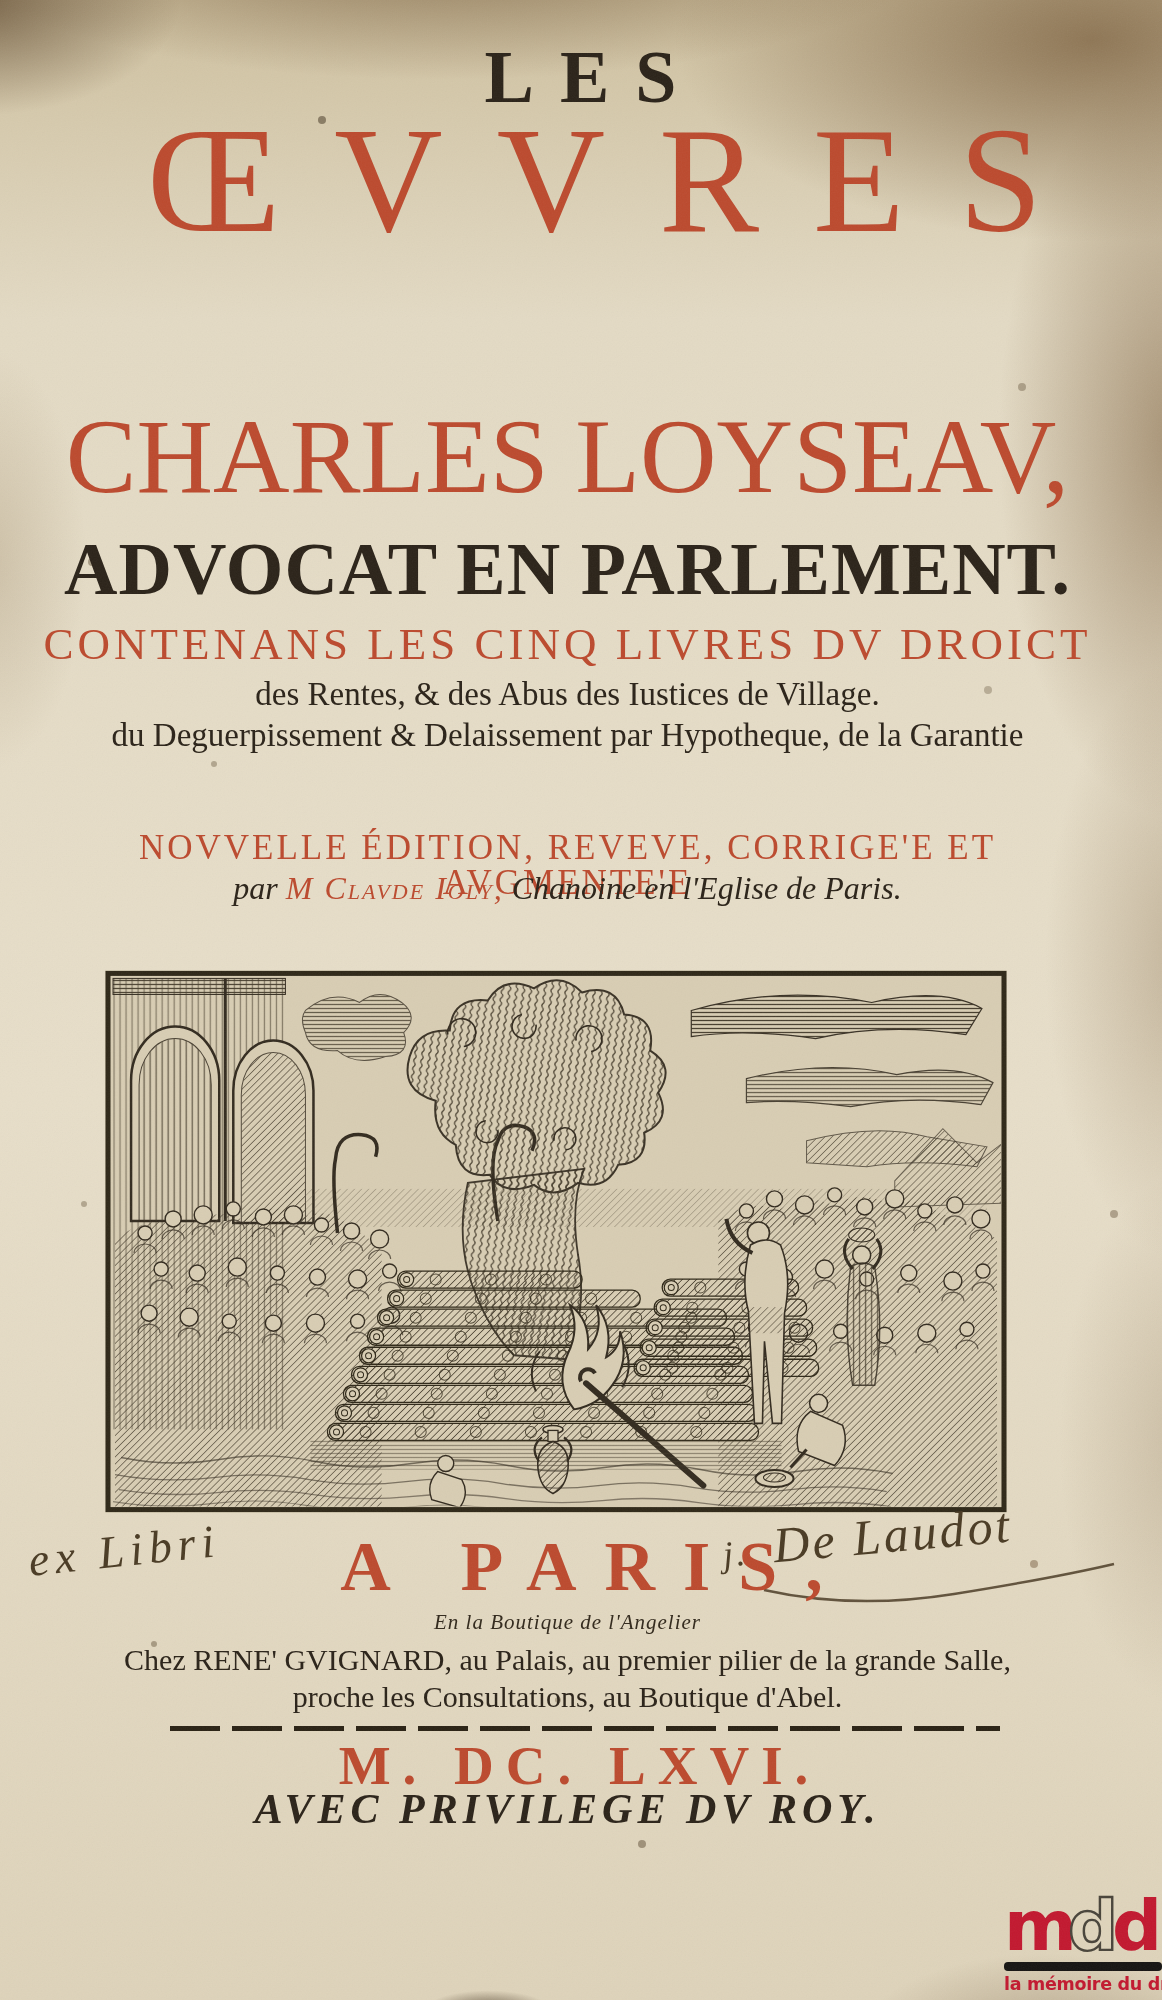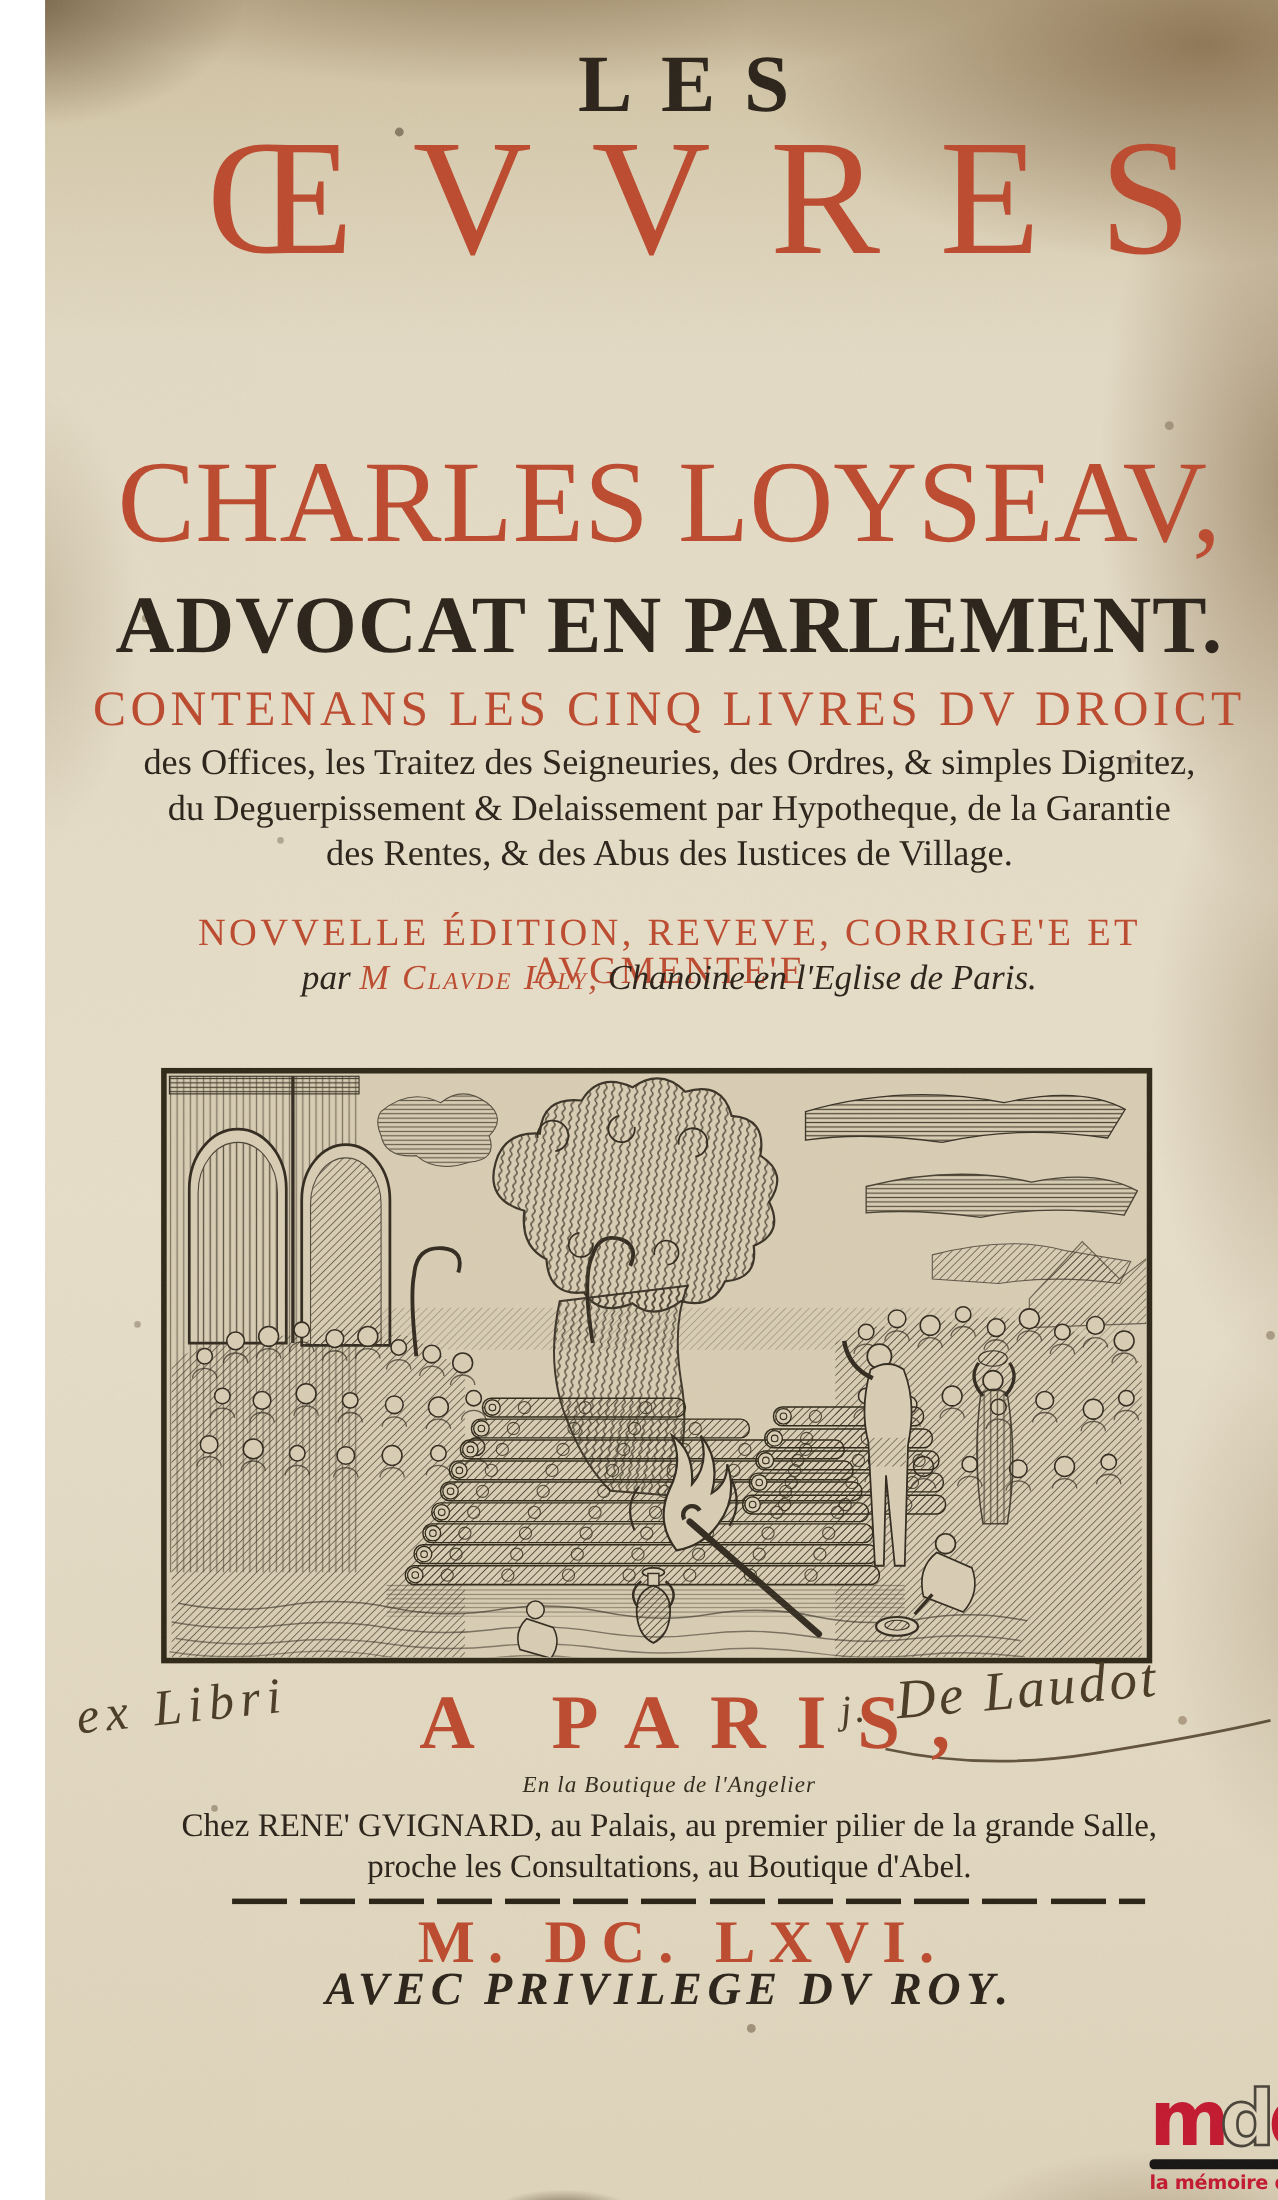--- a/index.html
+++ b/index.html
@@ -9,21 +9,21 @@
     background-image:
       radial-gradient(ellipse 300px 170px at -2% 0%, rgba(96,74,48,.78), rgba(96,74,48,0) 68%),
       radial-gradient(ellipse 720px 200px at 38% -3%, rgba(124,99,67,.82), rgba(124,99,67,0) 70%),
       radial-gradient(ellipse 580px 280px at 94% 2%, rgba(131,105,72,.85), rgba(131,105,72,0) 72%),
       radial-gradient(ellipse 250px 540px at 101% 22%, rgba(139,113,80,.68), rgba(139,113,80,0) 70%),
       radial-gradient(ellipse 200px 430px at 102% 48%, rgba(146,122,90,.42), rgba(146,122,90,0) 70%),
       radial-gradient(ellipse 180px 380px at 102% 72%, rgba(150,128,98,.32), rgba(150,128,98,0) 70%),
       radial-gradient(ellipse 90px 28px at 42% 100.5%, rgba(70,55,35,.75), rgba(70,55,35,0) 70%),
       radial-gradient(ellipse 260px 120px at 90% 102%, rgba(120,98,70,.4), rgba(120,98,70,0) 72%),
       radial-gradient(ellipse 140px 300px at -1% 28%, rgba(150,128,95,.3), rgba(150,128,95,0) 70%),
-      linear-gradient(180deg,#cec09f 0%,#e3dac4 16%,#e7dec9 55%,#ded3ba 100%); margin-left: 41px;}
+      linear-gradient(180deg,#cec09f 0%,#e3dac4 16%,#e7dec9 55%,#ded3ba 100%);}
   .specks{position:absolute;top:0;left:0;width:4px;height:4px;border-radius:50%;
     background:rgba(80,62,38,.0);
     box-shadow:90px 560px 0 2px rgba(80,62,38,.4),1020px 385px 0 2px rgba(80,62,38,.35),
       152px 1642px 0 1px rgba(80,62,38,.4),1112px 1212px 0 2px rgba(90,70,45,.4),
       640px 1842px 0 2px rgba(80,62,38,.45),212px 762px 0 1px rgba(80,62,38,.35),
       986px 688px 0 2px rgba(80,62,38,.3),82px 1202px 0 1px rgba(80,62,38,.35),
       1032px 1562px 0 2px rgba(110,85,55,.45),556px 1698px 0 1px rgba(80,62,38,.35),
       320px 118px 0 2px rgba(60,45,28,.5),900px 1485px 0 2px rgba(110,88,58,.4);}
   .line{position:absolute;left:30px;width:1075px;text-align:center;line-height:1;}
   .red{color:#bc4a2e;}
@@ -65,23 +65,22 @@
 <div class="page">
   <div class="specks"></div>
 
   <div class="line series ink">LES</div>
   <div class="line main-title red">ŒVVRES</div>
   <div class="line author red">CHARLES LOYSEAV,</div>
   <div class="line role ink">ADVOCAT EN PARLEMENT.</div>
 
   <div class="line contents-head red">CONTENANS LES CINQ LIVRES DV DROICT</div>
   <div class="line contents-body">
-    <div>des Offices, les Traitez des Seigneuries, des Ordres, &amp; simples Dignitez,</div>
+    <div>des Rentes, &amp; des Abus des Iustices de Village.</div>
     <div>du Deguerpissement &amp; Delaissement par Hypotheque, de la Garantie</div>
-    <div>des Rentes, &amp; des Abus des Iustices de Village.</div>
   </div>
 
   <div class="line edition red">NOVVELLE ÉDITION, REVEVE, CORRIGE'E ET AVGMENTE'E</div>
   <div class="line editor">
     <span>par</span>
     <span class="nm">M Clavde Ioly,</span>
     <span>Chanoine en l'Eglise de Paris.</span>
   </div>
 
   <svg class="engraving" width="902" height="543" viewBox="0 0 900 541">

